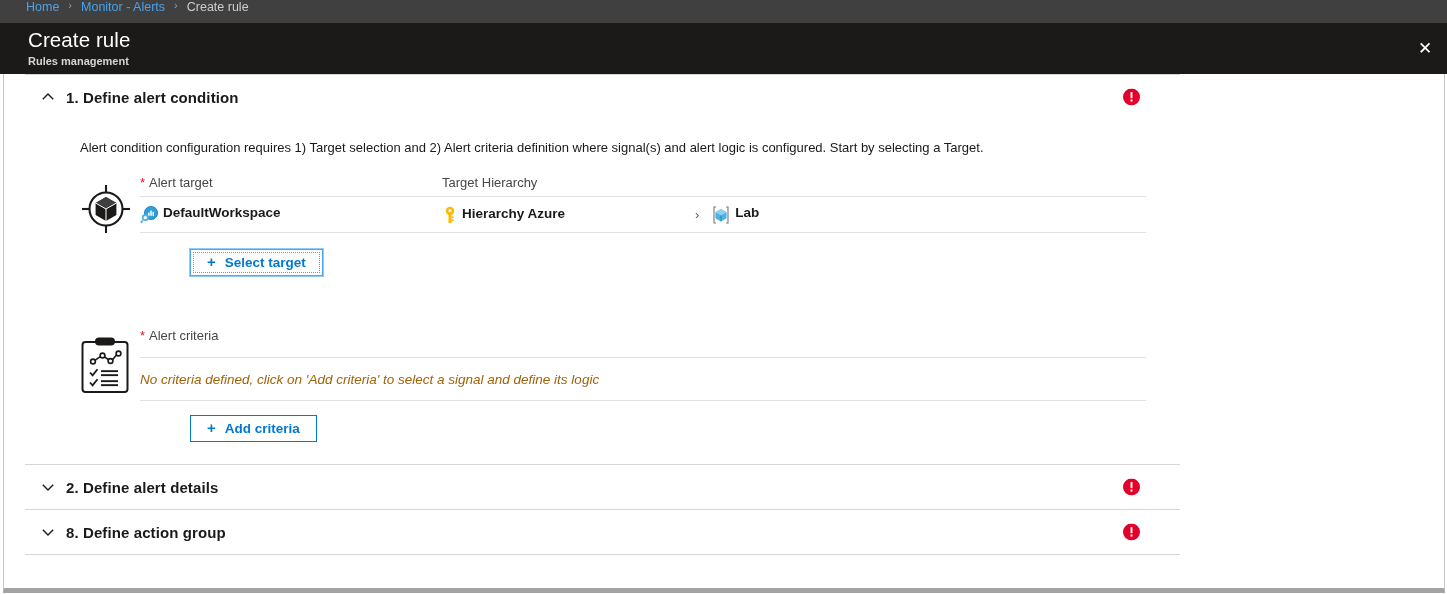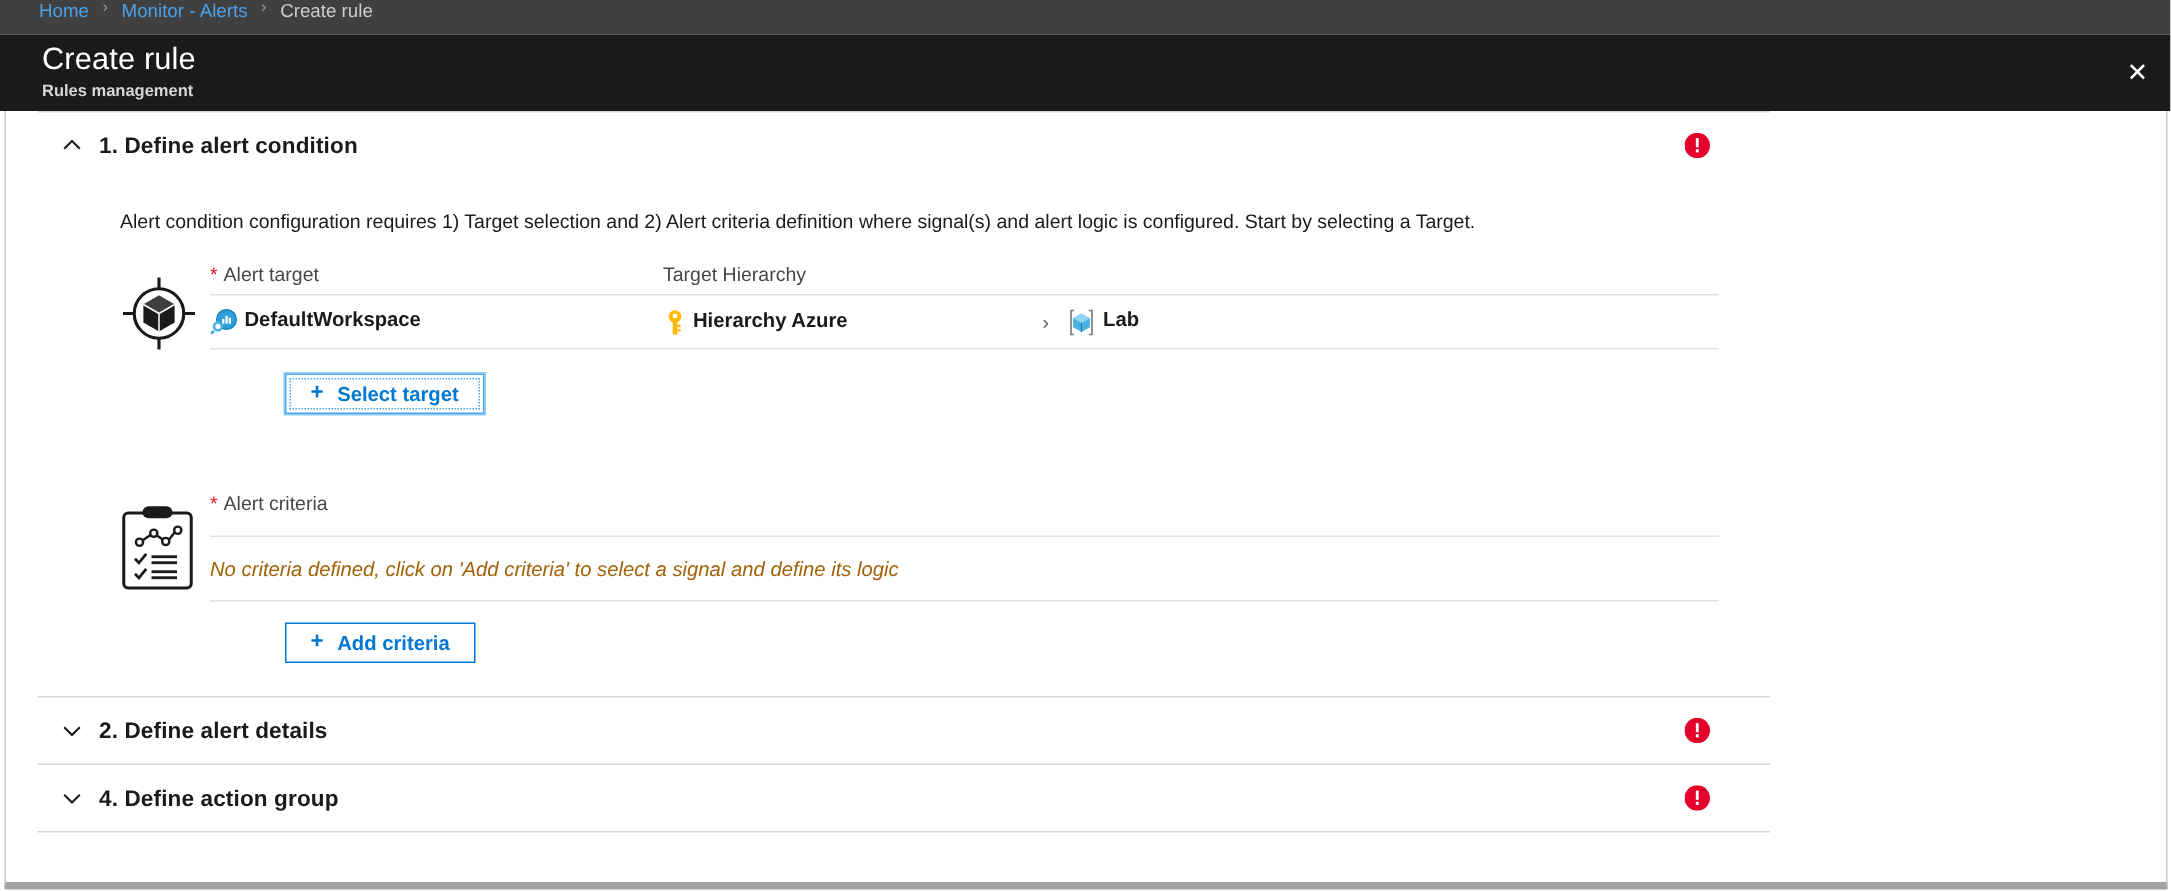--- a/index.html
+++ b/index.html
@@ -471,21 +471,21 @@
     </div>
 
     <div class="hrule"></div>
 
     <div class="section-header">
       <span class="chev">
         <svg width="14" height="14" viewBox="0 0 14 14">
             <path d="M1.8 4.8 L7 10 L12.2 4.8" fill="none" stroke="#1b1a19" stroke-width="1.4"></path>
           </svg>
       </span>
-      <span class="section-title">4. Define action group</span>
+      <span class="section-title">8. Define action group</span>
       <span class="err-badge">
         <svg width="17" height="17" viewBox="0 0 17 17">
           <circle cx="8.5" cy="8.5" r="8.5" fill="#e3002a"></circle>
           <rect x="7.55" y="3.6" width="1.9" height="6.1" fill="#ffffff"></rect>
           <rect x="7.55" y="11" width="1.9" height="2.1" fill="#ffffff"></rect>
         </svg>
       </span>
     </div>
 
     <div class="hrule"></div>

